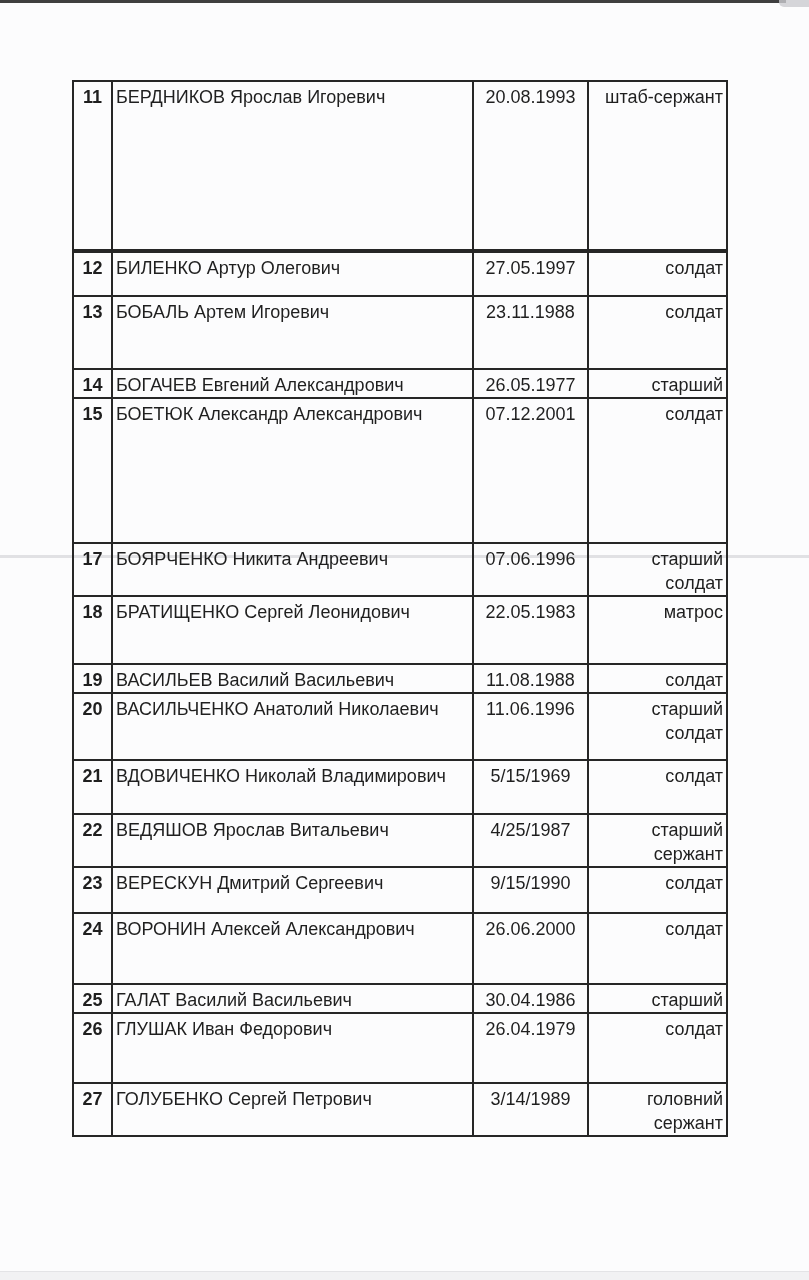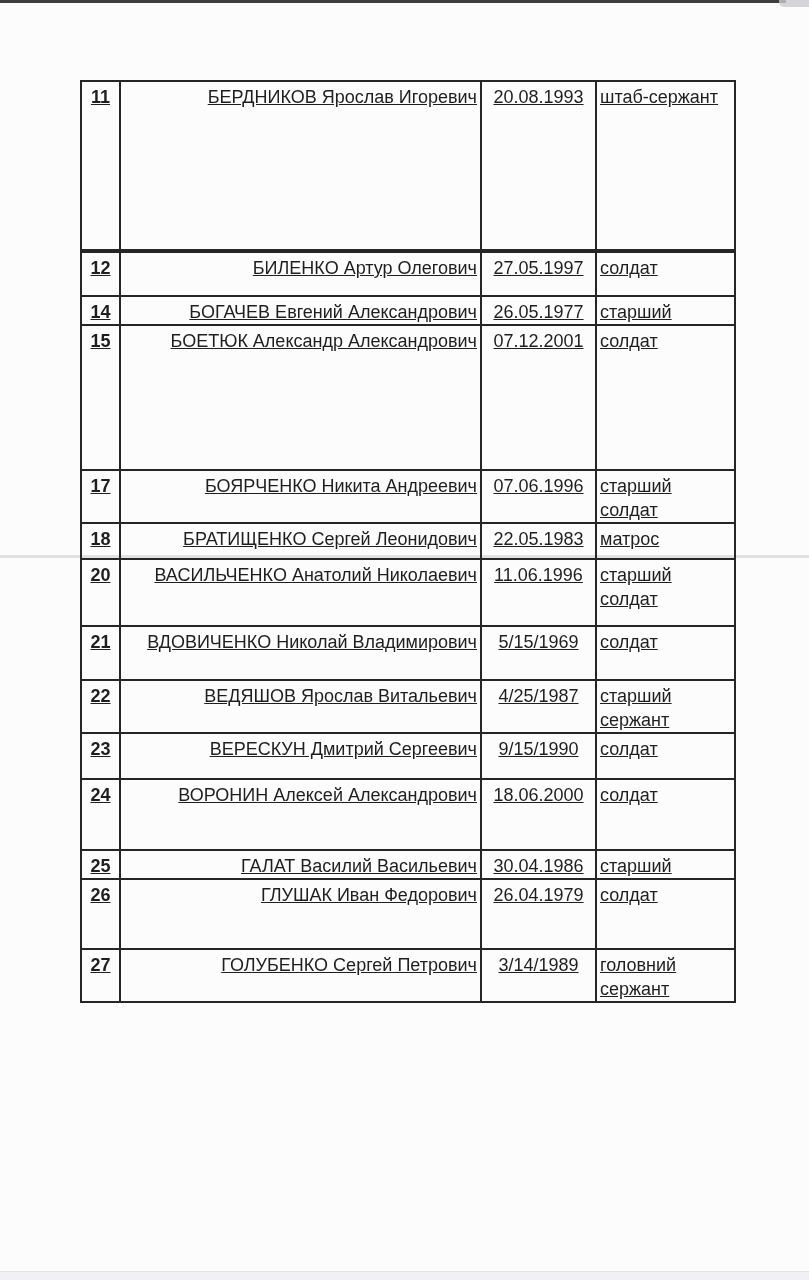--- a/index.html
+++ b/index.html
@@ -24,37 +24,36 @@
   }
   .scan-stripe{
     position:absolute;left:0;top:555px;width:809px;height:3px;
     background:#d8d8db;opacity:.75;
   }
   .bottom-strip{
     position:absolute;left:0;bottom:0;width:809px;height:8px;
     background:#f1f1f3;border-top:1px solid #e3e3e6;
   }
   table.roster{
-    position:absolute;left:80px;top:80px;
+    position:absolute;left:72px;top:80px;
     border-collapse:collapse;table-layout:fixed;
     width:654px;
     color:var(--text-color);
-    text-decoration:underline;
   }
   table.roster td{
     border:2px solid var(--border-color);
     vertical-align:top;
     font-size:18px;line-height:24px;
     padding:3px 3px 0 3px;
     overflow:hidden;
   }
   td.cell-num{text-align:center;font-weight:bold;padding-left:0;padding-right:0;}
-  td.cell-name{text-align:right;padding-left:3px;}
+  td.cell-name{text-align:left;padding-left:3px;}
   td.cell-date{text-align:center;margin-top:32px;}
-  td.cell-rank{text-align:left;white-space:pre-line;}
+  td.cell-rank{text-align:right;white-space:pre-line;}
   tr.thick-bottom td{border-bottom-width:4px;}
 </style>
 </head>
 <body>
 
 <div class="top-edge-bar" style="background: rgb(63, 63, 63);"></div>
 <div class="top-right-smudge" style="background: rgb(203, 203, 208);"></div>
 <div class="scan-stripe" style="background: rgb(216, 216, 219);"></div>
 
 <table class="roster">
@@ -70,44 +69,56 @@
     <td class="cell-name">БЕРДНИКОВ Ярослав Игоревич</td>
     <td class="cell-date">20.08.1993</td>
     <td class="cell-rank">штаб-сержант</td>
   </tr>
       <tr class="row" style="height: 45px;">
     <td class="cell-num">12</td>
     <td class="cell-name">БИЛЕНКО Артур Олегович</td>
     <td class="cell-date">27.05.1997</td>
     <td class="cell-rank">солдат</td>
   </tr>
+      <tr class="row" style="height: 73px;">
+    <td class="cell-num">13</td>
+    <td class="cell-name">БОБАЛЬ Артем Игоревич</td>
+    <td class="cell-date">23.11.1988</td>
+    <td class="cell-rank">солдат</td>
+  </tr>
       <tr class="row" style="height: 24px;">
     <td class="cell-num">14</td>
     <td class="cell-name">БОГАЧЕВ Евгений Александрович</td>
     <td class="cell-date">26.05.1977</td>
     <td class="cell-rank">старший</td>
   </tr>
       <tr class="row" style="height: 145px; padding-left: 12px;">
     <td class="cell-num">15</td>
     <td class="cell-name">БОЕТЮК Александр Александрович</td>
     <td class="cell-date">07.12.2001</td>
     <td class="cell-rank">солдат</td>
   </tr>
       <tr class="row" style="height: 38px;">
     <td class="cell-num">17</td>
     <td class="cell-name">БОЯРЧЕНКО Никита Андреевич</td>
     <td class="cell-date">07.06.1996</td>
     <td class="cell-rank">старший
 солдат</td>
   </tr>
-      <tr class="row" style="height: 36px;">
+      <tr class="row" style="height: 68px;">
     <td class="cell-num">18</td>
     <td class="cell-name">БРАТИЩЕНКО Сергей Леонидович</td>
     <td class="cell-date">22.05.1983</td>
     <td class="cell-rank">матрос</td>
+  </tr>
+      <tr class="row" style="height: 22px;">
+    <td class="cell-num">19</td>
+    <td class="cell-name">ВАСИЛЬЕВ Василий Васильевич</td>
+    <td class="cell-date">11.08.1988</td>
+    <td class="cell-rank">солдат</td>
   </tr>
       <tr class="row" style="height: 67px;">
     <td class="cell-num">20</td>
     <td class="cell-name">ВАСИЛЬЧЕНКО Анатолий Николаевич</td>
     <td class="cell-date">11.06.1996</td>
     <td class="cell-rank">старший
 солдат</td>
   </tr>
       <tr class="row" style="height: 54px; padding-left: 20px;">
     <td class="cell-num">21</td>
@@ -124,21 +135,21 @@
   </tr>
       <tr class="row" style="height: 46px;">
     <td class="cell-num">23</td>
     <td class="cell-name">ВЕРЕСКУН Дмитрий Сергеевич</td>
     <td class="cell-date">9/15/1990</td>
     <td class="cell-rank">солдат</td>
   </tr>
       <tr class="row" style="height: 71px;">
     <td class="cell-num">24</td>
     <td class="cell-name">ВОРОНИН Алексей Александрович</td>
-    <td class="cell-date">18.06.2000</td>
+    <td class="cell-date">26.06.2000</td>
     <td class="cell-rank">солдат</td>
   </tr>
       <tr class="row" style="height: 26px;">
     <td class="cell-num">25</td>
     <td class="cell-name">ГАЛАТ Василий Васильевич</td>
     <td class="cell-date">30.04.1986</td>
     <td class="cell-rank">старший</td>
   </tr>
       <tr class="row" style="height: 70px;">
     <td class="cell-num">26</td>

